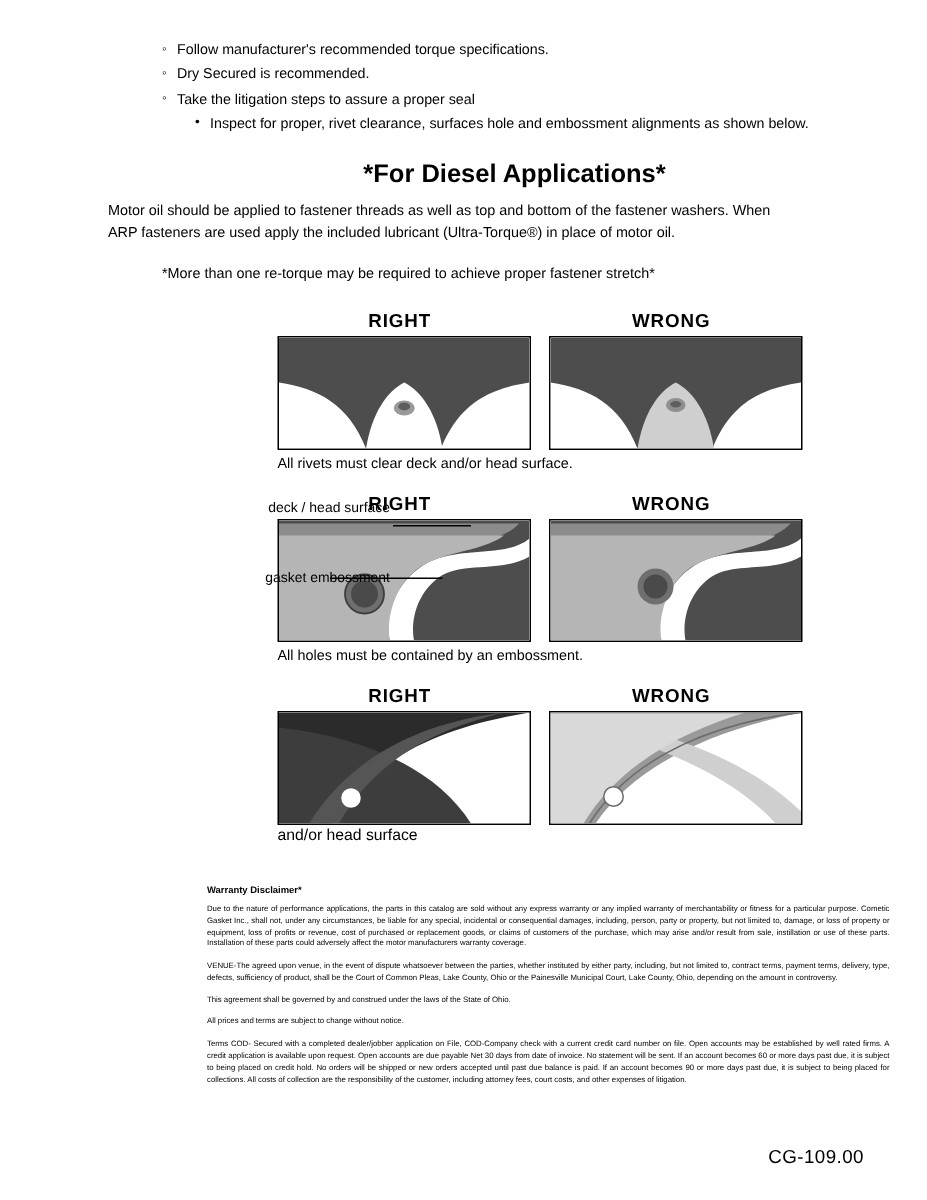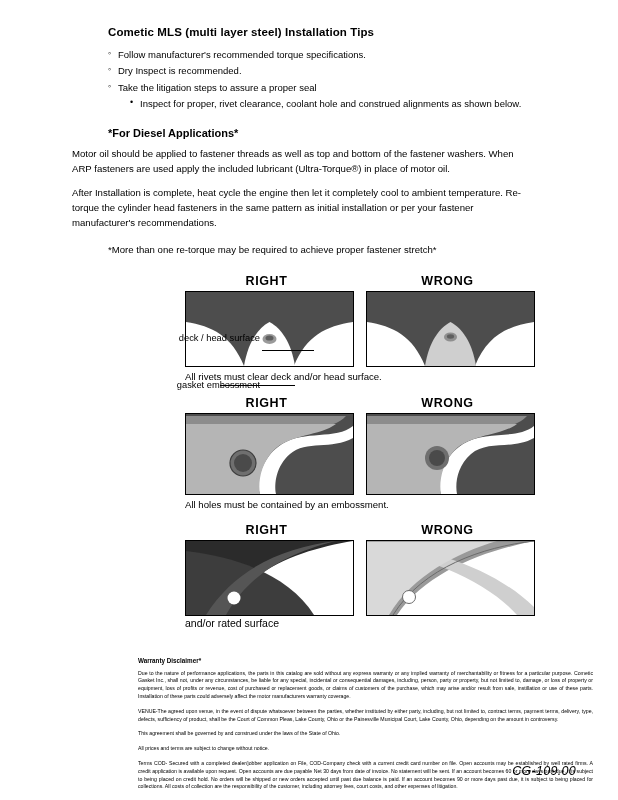--- a/index.html
+++ b/index.html
@@ -61,23 +61,24 @@
   }
   ul.sub > li::before {
     content: "\2022";
     position: absolute;
     left: 0;
     top: -1px;
     font-size: 9px;
   }
 
   h2.subtitle {
-    font-size: 11px;
+    font-size: 17px;
     font-weight: bold;
     margin: 15px 0 8px 68px;
+    text-align: center;
   }
   p.para {
     font-size: 9.6px;
     line-height: 1.52;
     margin: 0 0 10px 32px;
     max-width: 455px;
   }
   p.note {
     font-size: 9.6px;
     line-height: 1.5;
@@ -158,44 +159,41 @@
     margin: 0 0 7px 0;
     text-align: justify;
   }
 
   .docnum {
     position: absolute;
     right: 42px;
     bottom: 22px;
     font-size: 12.5px;
     letter-spacing: 0.3px;
-    font-style: italic;
   }
 </style>
 </head>
 <body>
 
 <div class="page">
 
-  <h1 class="title">Cometic MLS (multi layer steel) Installation Tips</h1>
 
   <ul class="bullets">
     <li>Follow manufacturer's recommended torque specifications.</li>
-    <li>Dry Inspect is recommended.</li>
+    <li>Dry Secured is recommended.</li>
     <li>
       <span>Take the litigation steps to assure a proper seal</span>
       <ul class="sub">
-        <li>Inspect for proper, rivet clearance, coolant hole and construed alignments as shown below.</li>
+        <li>Inspect for proper, rivet clearance, surfaces hole and embossment alignments as shown below.</li>
       </ul>
     </li>
   </ul>
 
   <h2 class="subtitle">*For Diesel Applications*</h2>
   <p class="para">Motor oil should be applied to fastener threads as well as top and bottom of the fastener washers. When ARP fasteners are used apply the included lubricant (Ultra-Torque®) in place of motor oil.</p>
-  <p class="para">After Installation is complete, heat cycle the engine then let it completely cool to ambient temperature. Re-torque the cylinder head fasteners in the same pattern as initial installation or per your fastener manufacturer's recommendations.</p>
   <p class="note">*More than one re-torque may be required to achieve proper fastener stretch*</p>
 
   <div class="figures">
 
     <div class="fig-row">
       <div class="fig-col">
         <div class="fig-label">RIGHT</div>
         <div class="fig-box">
           <svg width="167" height="74" viewBox="0 0 167 74">
             <rect x="0" y="0" width="167" height="74" fill="#ffffff"></rect>
@@ -274,21 +272,21 @@
             <rect x="0" y="0" width="167" height="74" fill="#ffffff"></rect>
             <path d="M0 0 H167 C118 10 60 30 30 74 H0 Z" fill="#9a9a9a"></path>
             <path d="M0 4 C60 16 120 40 150 74 H167 V66 C130 30 70 8 0 0 Z" fill="#cfcfcf"></path>
             <path d="M0 0 H130 C90 12 46 34 22 74 H0 Z" fill="#d9d9d9"></path>
             <path d="M0 0 H167 C116 6 56 26 26 74" fill="none" stroke="#6b6b6b" stroke-width="1"></path>
             <circle cx="42" cy="56" r="6.5" fill="#ffffff" stroke="#6b6b6b" stroke-width="1"></circle>
           </svg>
         </div>
       </div>
     </div>
-    <p class="caption big" style="margin-top:0;">and/or rated surface</p>
+    <p class="caption big" style="margin-top:0;">and/or head surface</p>
   </div>
 
   <div class="callouts">
     <div class="callout-1">
       <div>deck / head surface</div>
     </div>
     <div class="callout-2">gasket embossment</div>
   </div>
   <div class="leader" style="left:262px; top:350px; width:52px;"></div>
   <div class="leader" style="left:220px; top:385px; width:75px;"></div>

